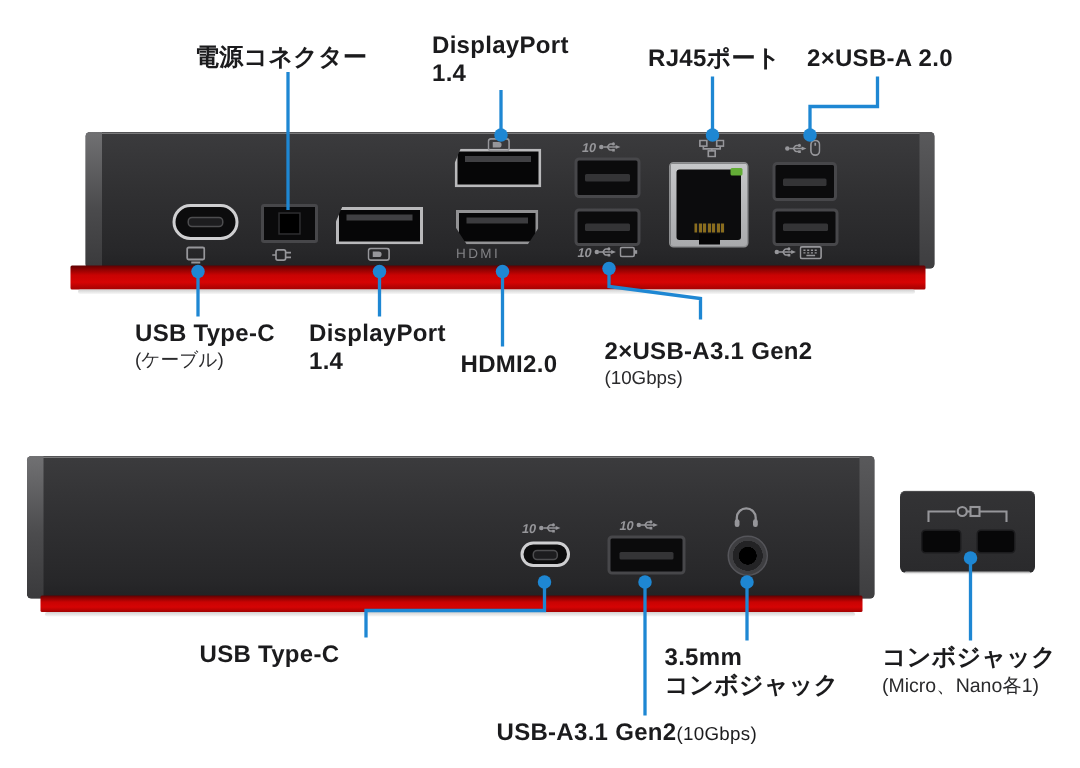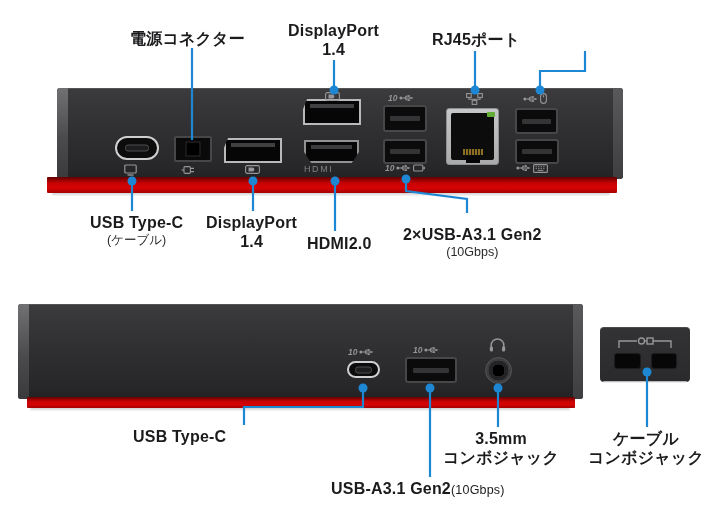--- a/index.html
+++ b/index.html
@@ -1,21 +1,21 @@
 <!DOCTYPE html>
 <html><head>
 <meta charset="utf-8">
 <style>
   html,body{margin:0;padding:0;background:#ffffff;}
   .canvas{
     position:relative;width:720px;height:512px;background:#ffffff;overflow:hidden;
     font-family:"Liberation Sans","DejaVu Sans",sans-serif;color:#1b1b1d;
   }
   
-  .lbl{position:absolute;white-space:nowrap;text-align:center;}
+  .lbl{position:absolute;white-space:nowrap;}
   .lbl .l1{font-size:16px;font-weight:700;line-height:19px;letter-spacing:.2px;color:#1b1b1d;}
   .lbl .l2{font-size:12.5px;font-weight:400;line-height:17px;color:#2a2a2c;}
   .lbl .inline-sub{font-size:12.5px;font-weight:400;}
   
   .dock{position:absolute;background:linear-gradient(180deg,#3b3b3d,#313133 40%,#272729 88%,#222224);
         border-radius:3px;border-top:1px solid #545456;}
   .dock::before{content:"";position:absolute;left:0;top:-1px;bottom:0;width:11px;border-radius:3px 0 0 3px;
         background:linear-gradient(180deg,#717173,#4b4b4d 55%,#3a3a3c);}
   .dock::after{content:"";position:absolute;right:0;top:-1px;bottom:0;width:10px;border-radius:0 3px 3px 0;
         background:linear-gradient(180deg,#59595b,#3e3e40);}
@@ -261,20 +261,23 @@
   <div class="lbl" style="left:130px;top:29px;">
     <div class="l1">電源コネクター</div>
   </div>
   <div class="lbl" style="left:288px;top:21px;">
     <div class="l1">DisplayPort</div>
     <div class="l1">1.4</div>
   </div>
   <div class="lbl" style="left:432px;top:30px;">
     <div class="l1">RJ45ポート</div>
   </div>
+  <div class="lbl" style="left:538px;top:30px;">
+    <div class="l1">2×USB-A 2.0</div>
+  </div>
 
   <div class="lbl" style="left:90px;top:213px;">
     <div class="l1">USB Type-C</div>
     <div class="l2">(ケーブル)</div>
   </div>
   <div class="lbl" style="left:206px;top:213px;">
     <div class="l1">DisplayPort</div>
     <div class="l1">1.4</div>
   </div>
   <div class="lbl" style="left:307px;top:234px;">
@@ -289,17 +292,17 @@
     <div class="l1">USB Type-C</div>
   </div>
   <div class="lbl" style="left:443px;top:429px;">
     <div class="l1">3.5mm</div>
     <div class="l1">コンボジャック</div>
   </div>
   <div class="lbl" style="left:331px;top:479px;">
     <div class="l1"><span>USB-A3.1 Gen2</span><span class="inline-sub">(10Gbps)</span></div>
   </div>
   <div class="lbl" style="left:588px;top:429px;">
-    <div class="l1">ケーブル</div>
     <div class="l1">コンボジャック</div>
+    <div class="l2" style="font-size:13px;">(Micro、Nano各1)</div>
   </div>
 
 </div>
 
 </body></html>

